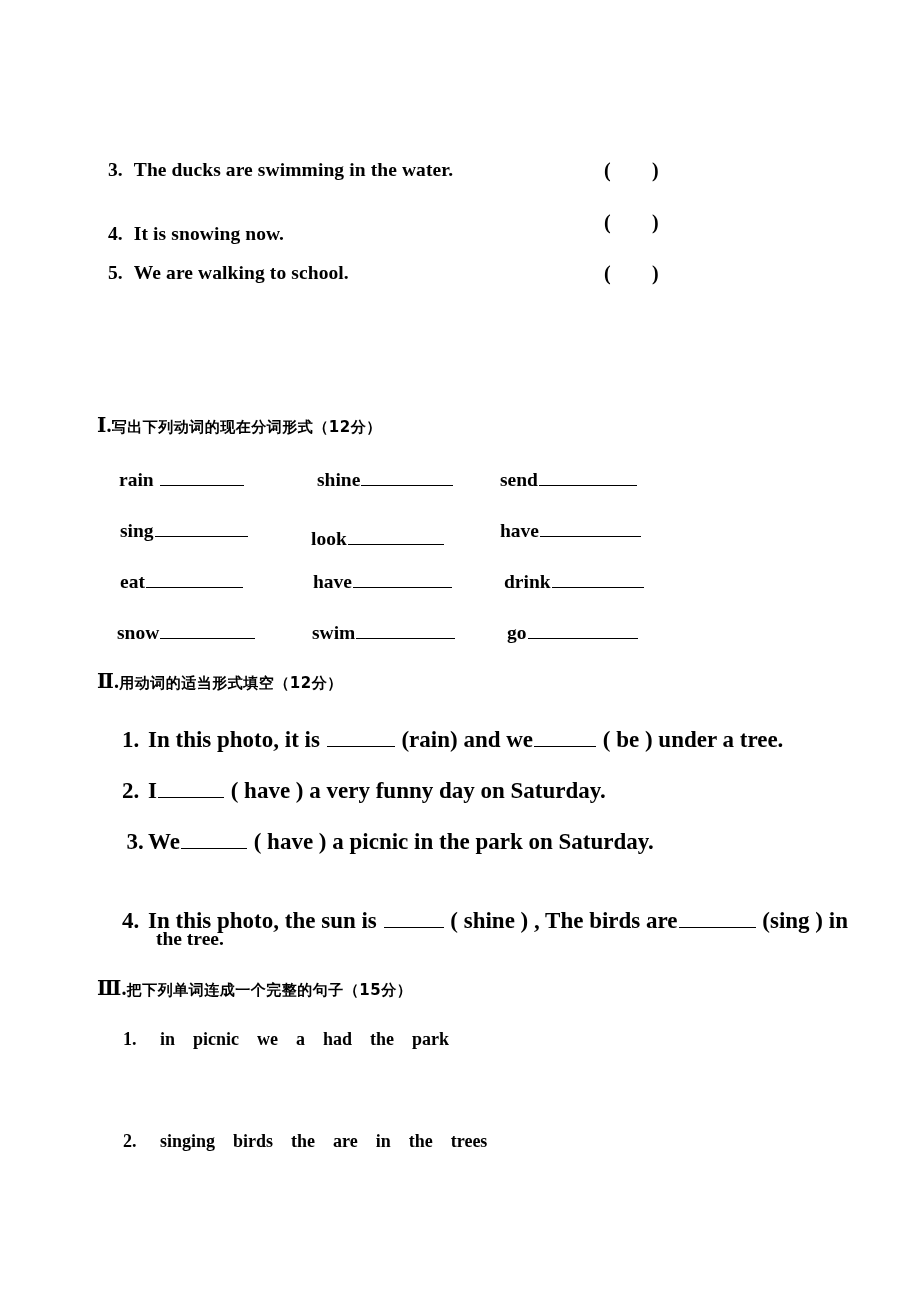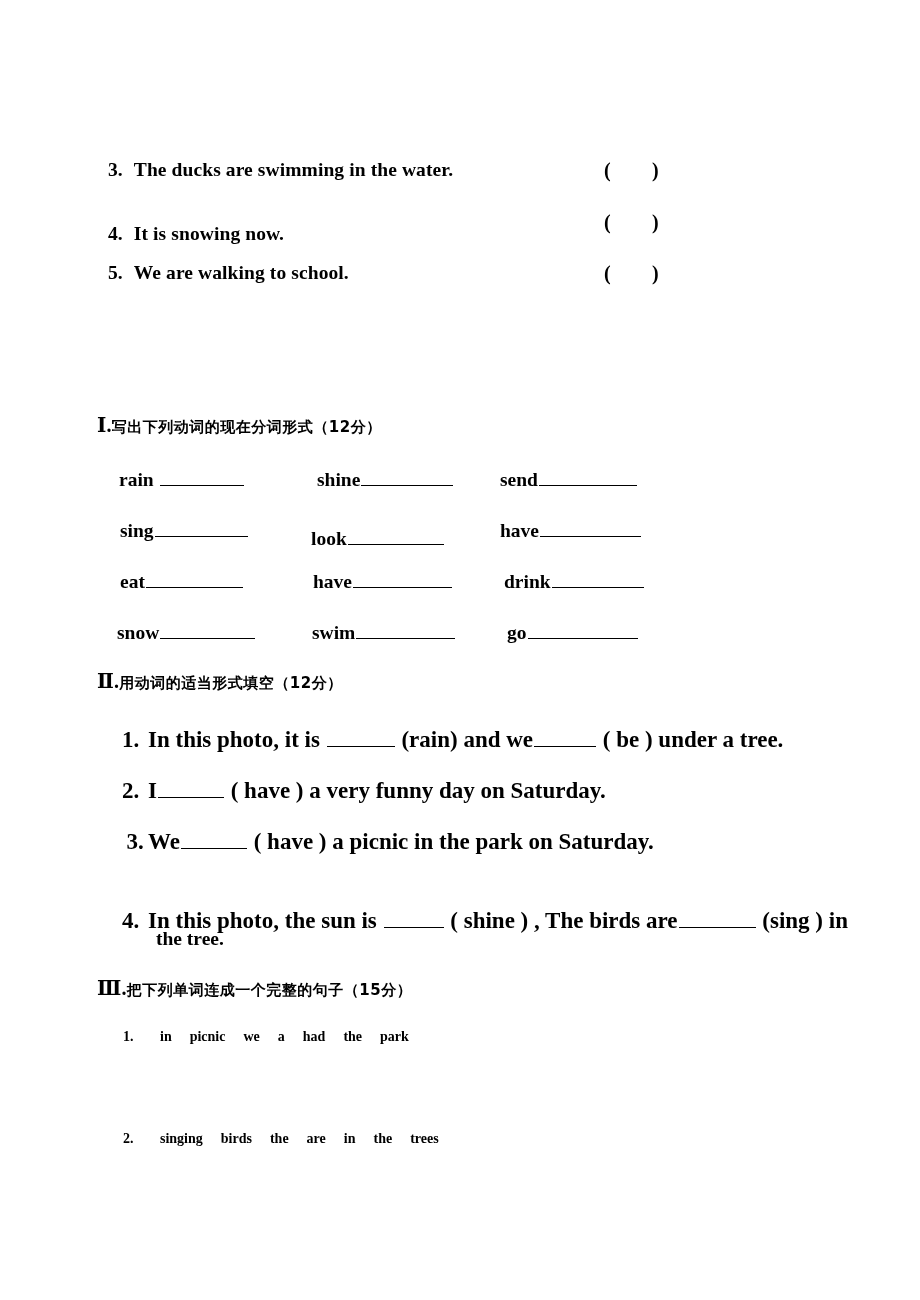--- a/index.html
+++ b/index.html
@@ -96,21 +96,21 @@
   .cont-line {
     position: absolute;
     white-space: nowrap;
     font-size: 19.5px;
   }
 
   
   .scramble {
     position: absolute;
     white-space: nowrap;
-    font-size: 14px;
+    font-size: 18px;
   }
   .scramble .idx {
     display: inline-block;
     width: 28px;
   }
   .scramble .w {
     display: inline-block;
     padding: 0 9px;
   }
 </style>

